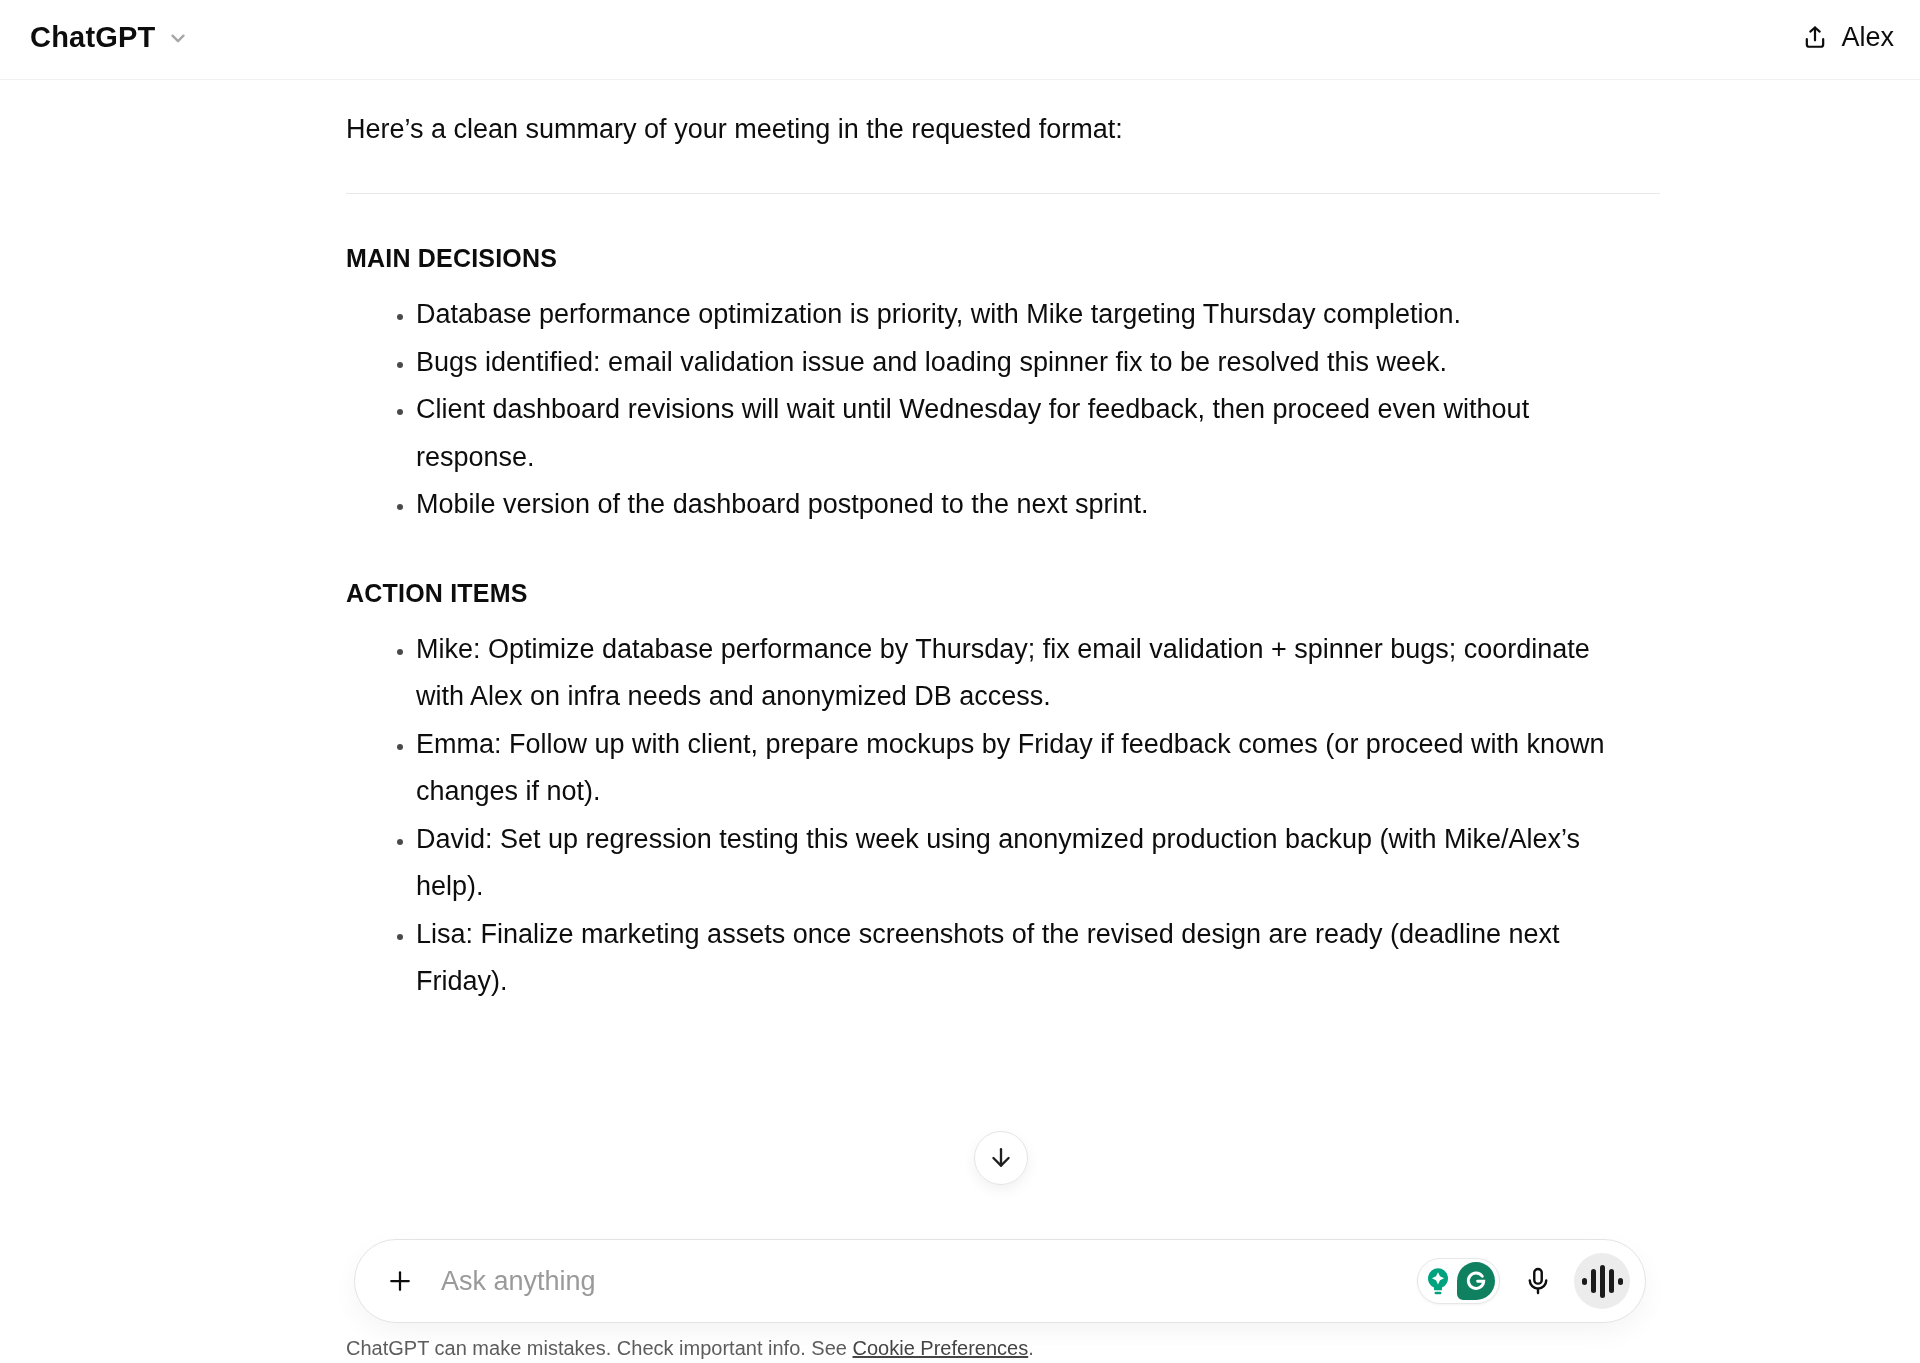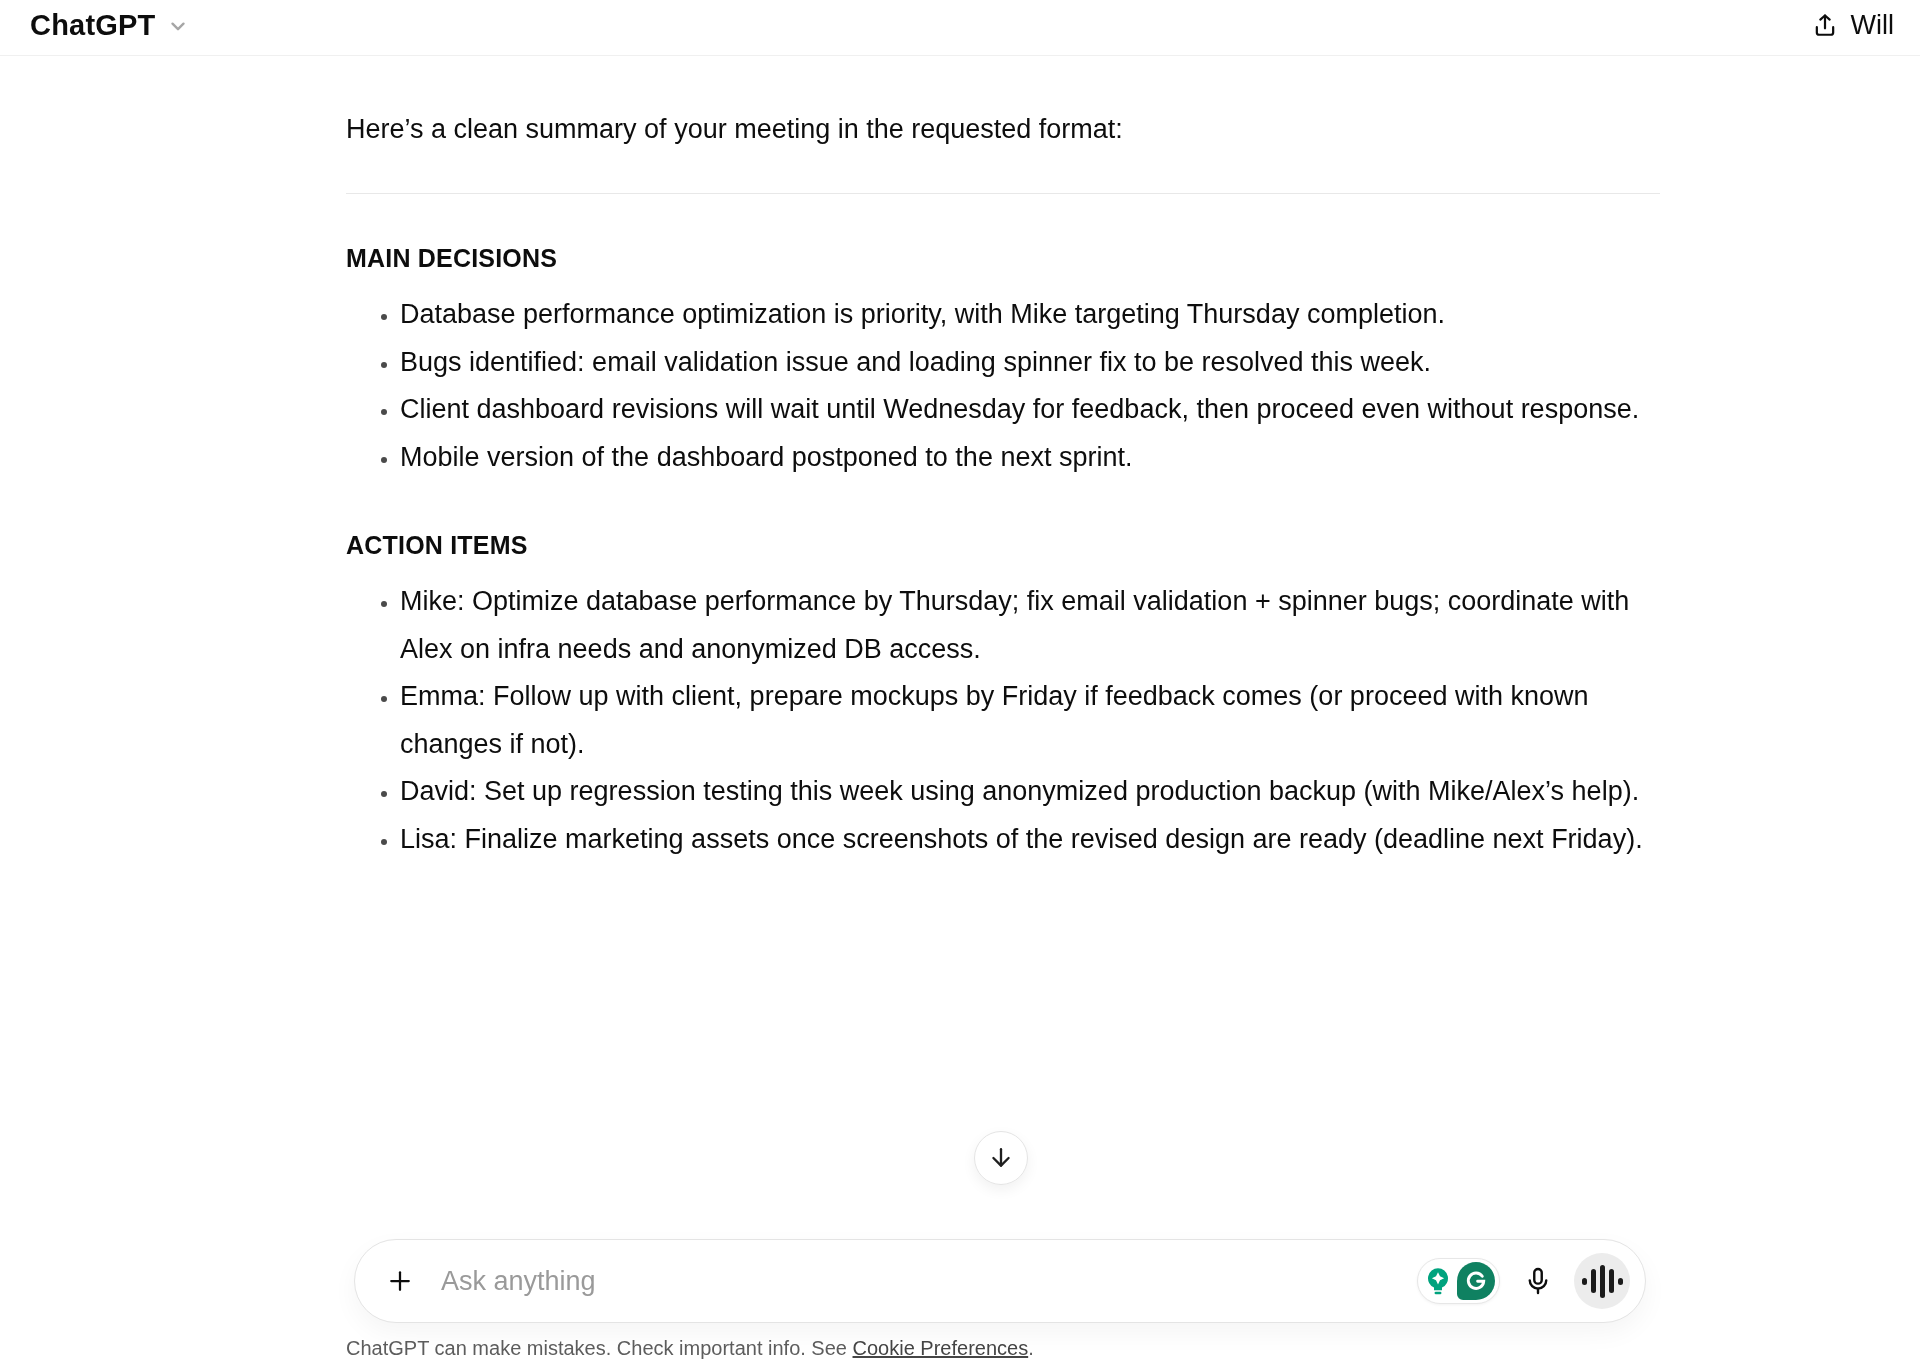--- a/index.html
+++ b/index.html
@@ -1,33 +1,33 @@
 <!DOCTYPE html>
 <html><head>
 <meta charset="utf-8">
 <style>
   * { margin:0; padding:0; box-sizing:border-box; }
   html,body { width:1920px; height:1363px; background:#fff; overflow:hidden;
               font-family:"Liberation Sans","DejaVu Sans",sans-serif; color:#0d0d0d; }
 
   
-  .topbar { position:absolute; top:0; left:0; width:1920px; height:56px;
+  .topbar { position:absolute; top:0; left:0; width:1920px; height:80px;
             display:flex; align-items:center; justify-content:space-between;
             padding:0 26px 4px 30px; background:#fff; border-bottom:1px solid #f0f0f0; z-index:10; }
   .brand { display:flex; align-items:center; gap:12px; cursor:pointer; }
   .brand .title { font-size:29px; font-weight:600; letter-spacing:.2px; }
   .share-btn { display:flex; align-items:center; gap:12px; background:none; border:none;
                font-family:inherit; font-size:27px; font-weight:500; color:#0d0d0d; cursor:pointer; }
 
   
   .conversation { position:absolute; top:80px; left:346px; width:1314px; }
   .intro { margin-top:26px; font-size:27px; line-height:47px; }
   hr.msg-divider { border:none; border-top:1px solid #e8e8e8; margin-top:40px; }
   .sections h3 { font-size:25px; font-weight:700; margin:50px 0 18px 0; letter-spacing:.2px; }
-  .sections ul { list-style:disc; margin:0; padding-left:54px; }
+  .sections ul { list-style:disc; margin:16px; padding-left:54px; }
   .sections li { font-size:27px; line-height:47.5px; max-width:1260px; }
   .sections li::marker { color:#4a4a4a; font-size:0.72em; }
   .sections li b { font-weight:400; }
 
   
   .scroll-btn { position:absolute; left:974px; top:1131px; width:54px; height:54px;
                 border-radius:50%; background:rgba(255,255,255,.96); border:1px solid #e4e4e4;
                 box-shadow:0 5px 14px rgba(0,0,0,.06); display:flex; align-items:center;
                 justify-content:center; cursor:pointer; z-index:6; }
 
@@ -71,21 +71,21 @@
     </span>
   </div>
   <button class="share-btn">
     <span>
       <svg width="28" height="28" viewBox="0 0 24 24" fill="none" stroke="#0d0d0d" stroke-width="1.9" stroke-linecap="round" stroke-linejoin="round">
         <path d="M12 3v11"></path>
           <path d="M8 6.5L12 3l4 3.5"></path>
           <path d="M5 13v4.5a2 2 0 0 0 2 2h10a2 2 0 0 0 2-2V13"></path>
       </svg>
     </span>
-    <span>Will</span>
+    <span>Alex</span>
   </button>
 </header>
 
 <main class="conversation">
   <p class="intro">Here’s a clean summary of your meeting in the requested format:</p>
   <hr class="msg-divider">
   <div class="sections" id="sections">
       <h3>MAIN DECISIONS</h3>
       <ul>
         <li>Database performance optimization is priority, with Mike targeting Thursday completion.</li>

